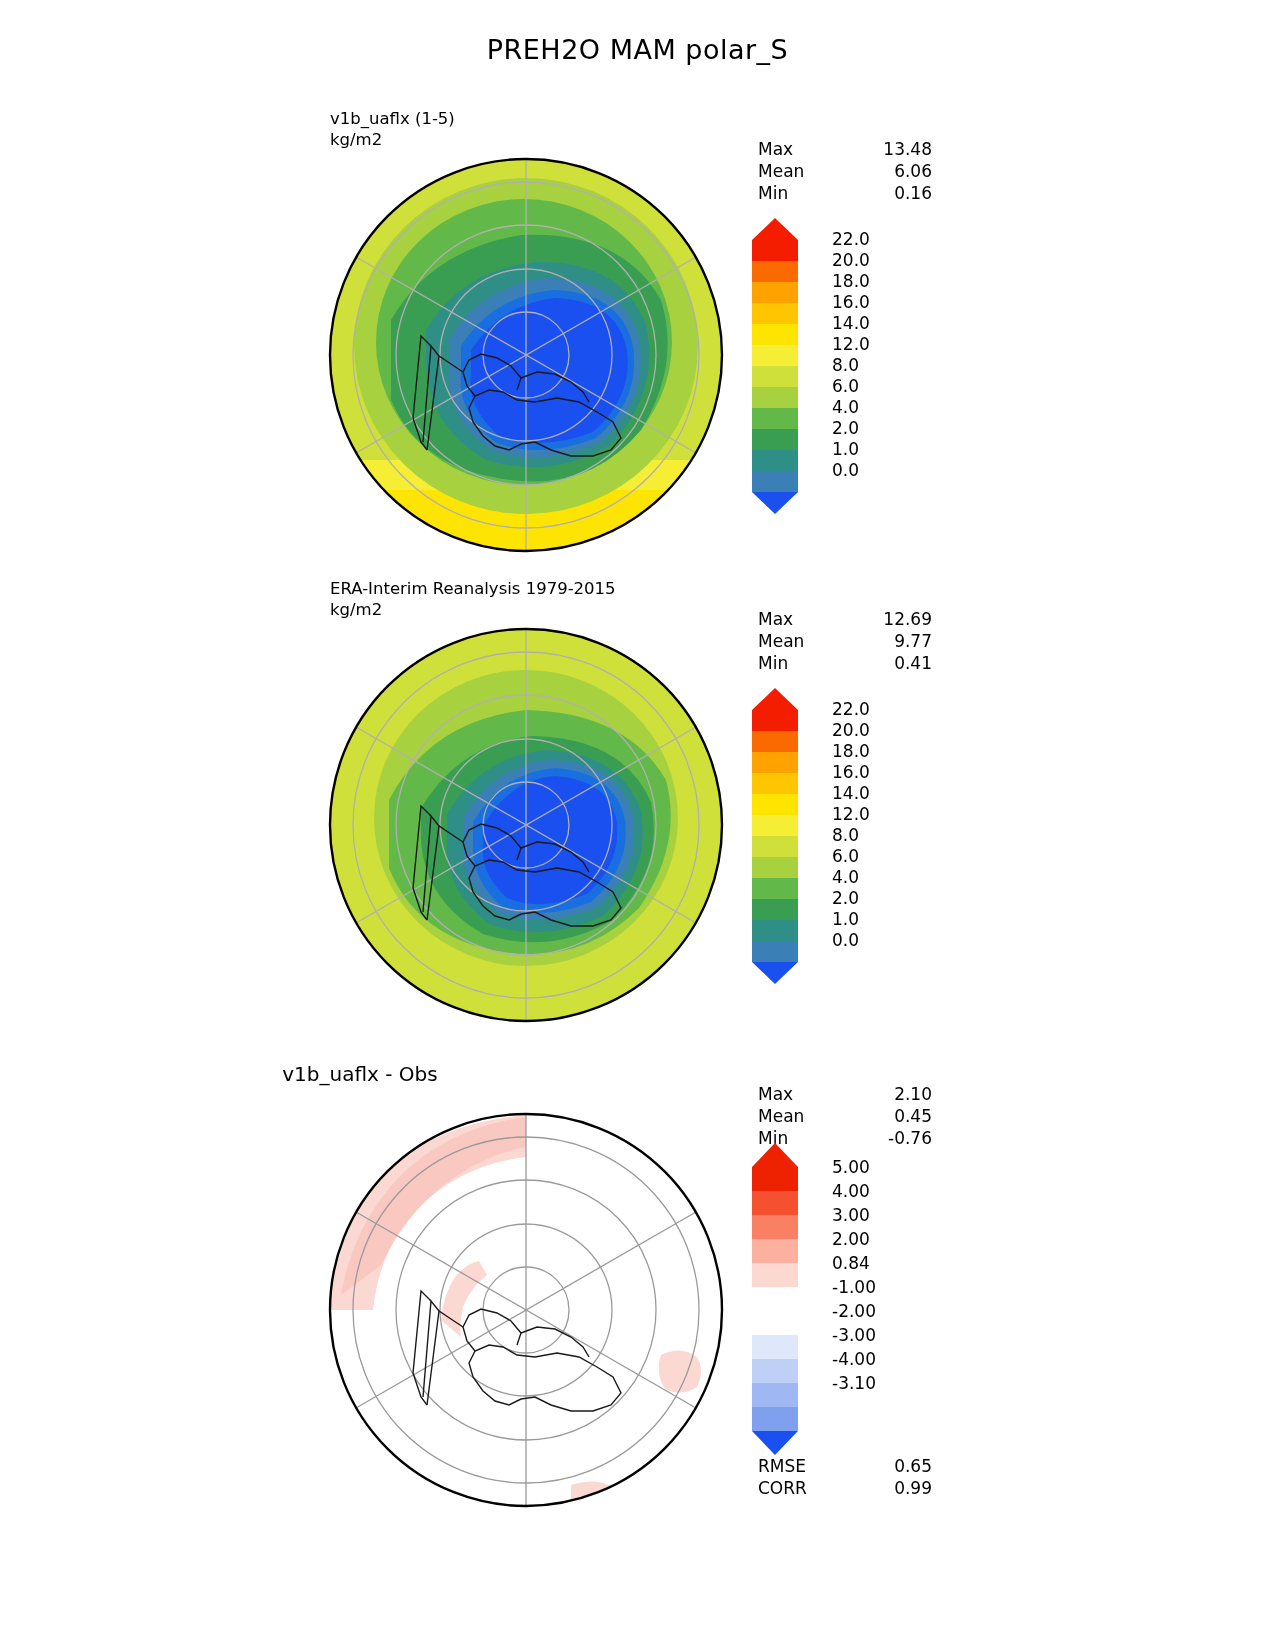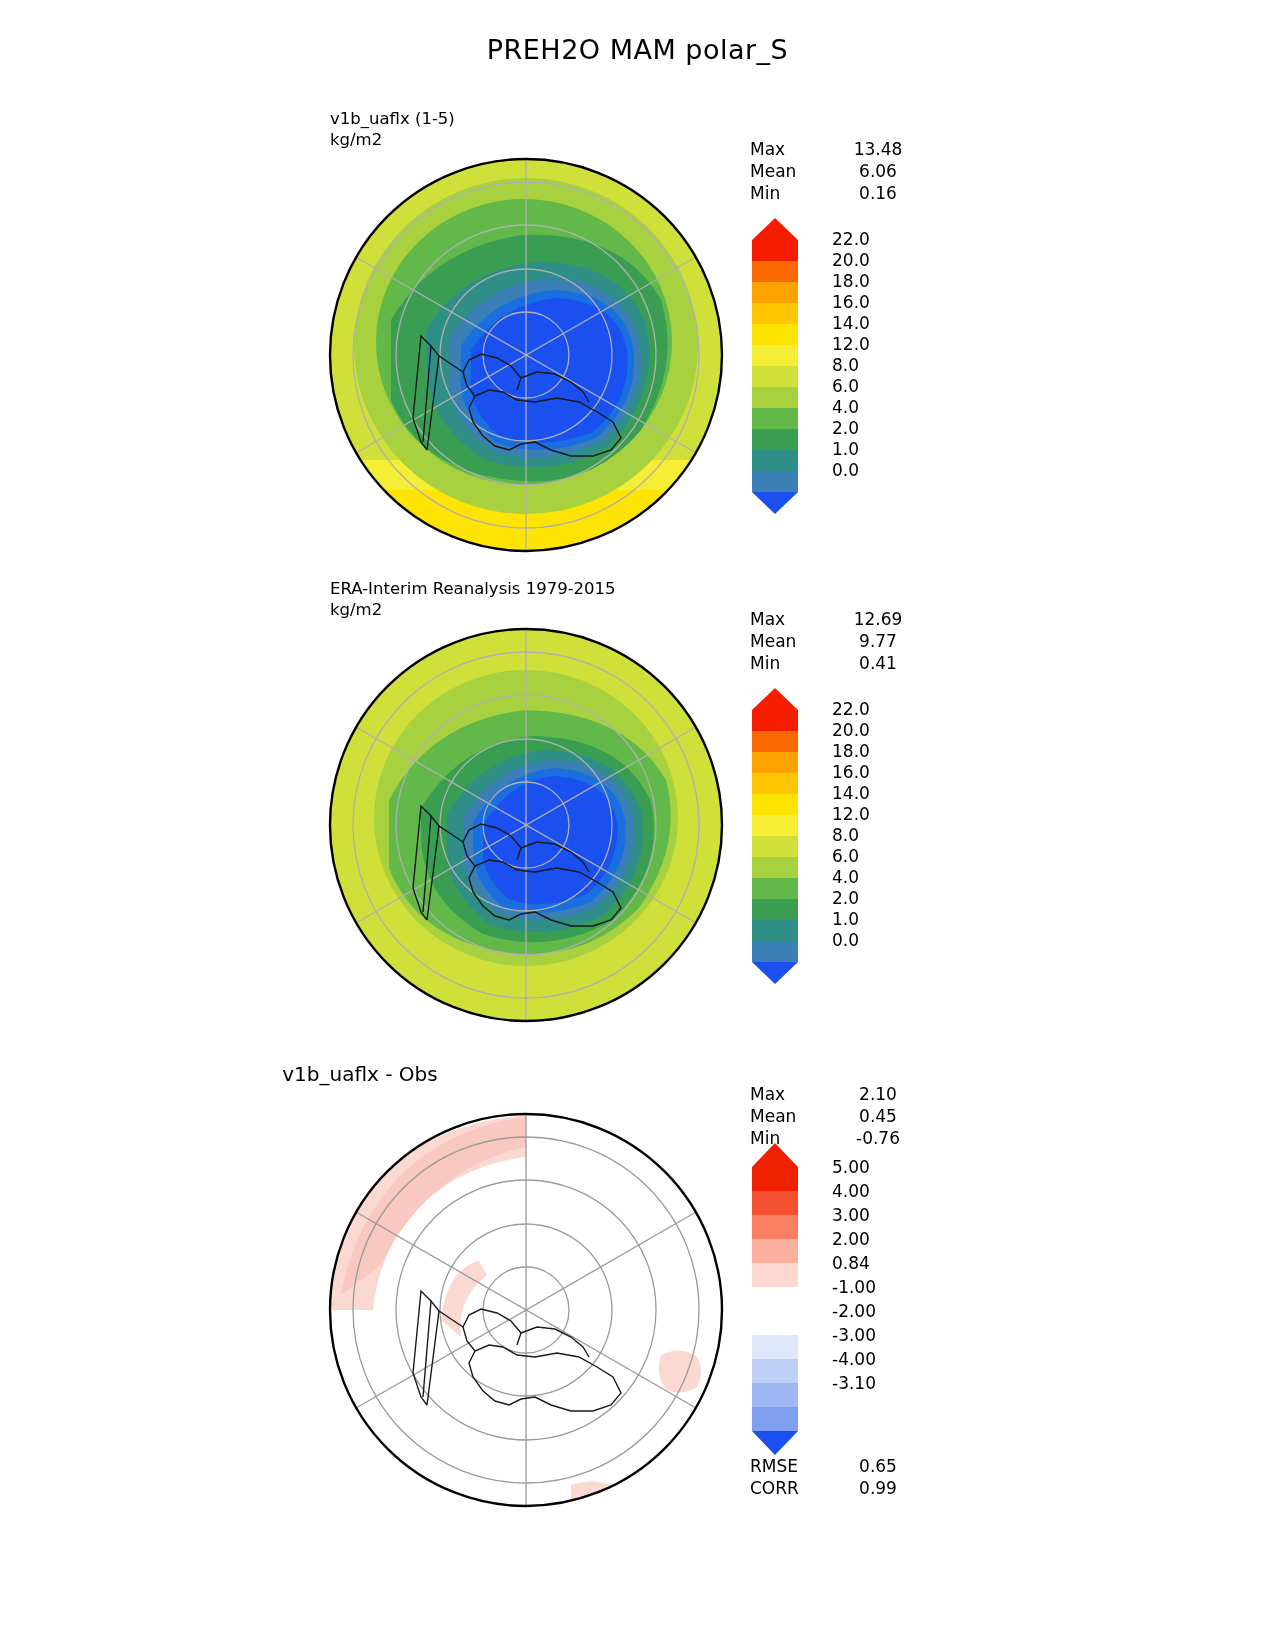--- a/index.html
+++ b/index.html
@@ -69,26 +69,27 @@
     left: 0; top: 0;
     width: 410px; height: 410px;
   }
   .globe svg { display: block; }
 
   
   .stats {
     position: absolute;
     font-size: 17px;
     line-height: 22px;
+    margin-left: 8px;
   }
   .stats .row {
     display: flex;
   }
   .stats .k { width: 82px; }
-  .stats .v { width: 92px; text-align: center; }
+  .stats .v { width: 92px; text-align: right; }
 
   .stats.s1 { left: 750px; top: 38px; }
   .stats.s2 { left: 750px; top: 38px; }
   .stats.s3 { left: 750px; top: 28px; }
   .stats.err { left: 750px; top: 400px; }
 
   
   .cbar {
     position: absolute;
     width: 46px;

